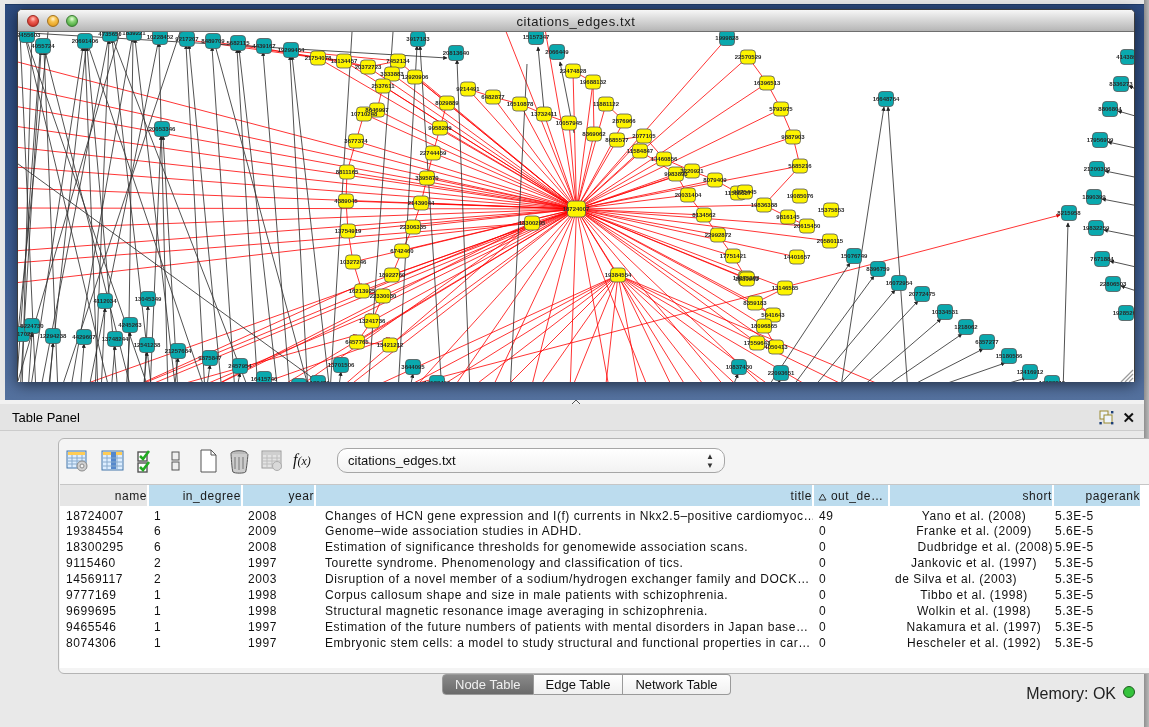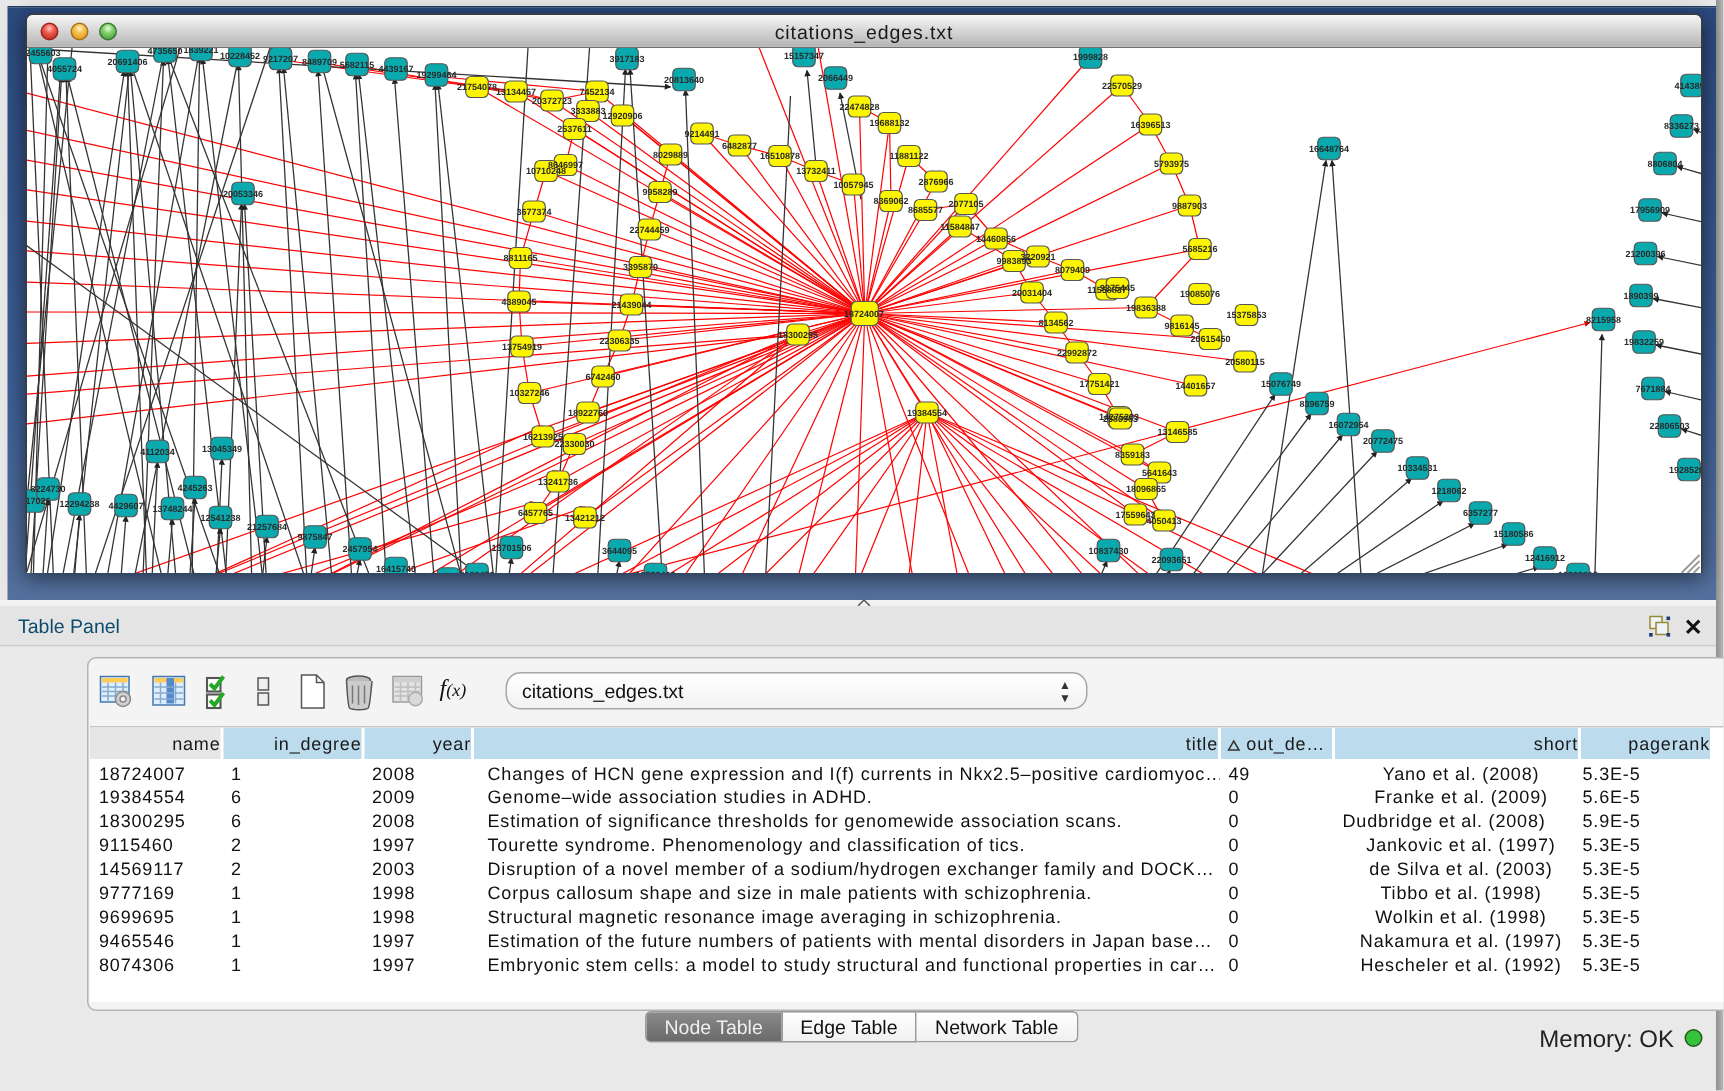--- a/index.html
+++ b/index.html
@@ -25,21 +25,21 @@
 .light { position:absolute; top:5px; width:12px; height:12px; border-radius:50%; }
 #l1 { left:9px;  background:radial-gradient(circle at 50% 30%, #ffb0a8 8%, #ee6156 35%, #d0362c 75%, #8e1f17); border:1px solid #9c2720;}
 #l2 { left:29px; background:radial-gradient(circle at 50% 30%, #ffe9b5 8%, #f6c24f 35%, #e8a426 75%, #99671a); border:1px solid #a3721e;}
 #l3 { left:48px; background:radial-gradient(circle at 50% 30%, #d6f5c8 8%, #88d375 35%, #52ad45 75%, #2e6d28); border:1px solid #3a7a33;}
 #canvas { position:absolute; left:0; top:22px; width:1116px; height:350px;
   background:#fff; overflow:hidden; }
 
 #splitter { left:0; top:400px; width:1144px; height:4px; background:#f2f2f2; }
 #tp-title { left:0; top:404px; width:1144px; height:27px; background:#e4e4e4;
   border-bottom:1px solid #cccccc; }
-#tp-title .txt { position:absolute; left:12px; top:6px; font-size:13px; color:#0c4a6e;text-align:center; }
+#tp-title .txt { position:absolute; left:12px; top:6px; font-size:13px; color:#000000;text-align:center; }
 #float-ic { position:absolute; right:30px; top:6px; width:15px; height:15px; }
 #close-ic { position:absolute; right:9px; top:5px; font-size:15px; font-weight:bold; color:#111; }
 
 #panelbg { left:0; top:431px; width:1144px; height:296px; background:#e9e9e9; }
 #panel { left:14px; top:438px; width:1121px; height:236px; background:#f4f4f4;
   border:1px solid #b4b4b4; border-radius:6px;margin-left:44px; }
 
 #toolbar { position:absolute; left:6px; top:8px; height:30px; width:1100px; }
 .tbi { position:absolute; top:2px; }
 #combo { position:absolute; left:272px; top:1px; width:388px; height:25px;
@@ -58,21 +58,21 @@
 td { height:16px; padding:0 0 0 6px; color:#111; white-space:nowrap; overflow:hidden; }
 td:nth-child(4) { padding-left:10px; }
 #scrollbar { position:absolute; right:3px; top:46px; width:12px; height:182px;
   background:#f2f2f2; border-left:1px solid #dcdcdc; }
 #thumb { position:absolute; left:1px; top:24px; width:9px; height:22px;
   background:#c3c3c3; border-radius:5px; }
 
 #tabs { left:430px; top:674px; height:21px; display:flex; font-size:13px; }
 .tab { border:1px solid #9a9a9a; border-left:none; background:linear-gradient(#ffffff,#f0f0f0);
   padding:0 12px; line-height:19px; color:#111; }
-.tab.sel { background:linear-gradient(#8a8a8a,#6a6a6a); color:#f0f0f0; }
+.tab.sel { background:linear-gradient(#8a8a8a,#6a6a6a); color:#f0f0f0;margin-left:12px; }
 .tab:first-child { border-left:1px solid #9a9a9a; border-radius:4px 0 0 4px; }
 .tab:last-child { border-radius:0 4px 4px 0; }
 
 #memory { left:0; top:684px; width:1144px; height:19px; font-size:16px; color:#222;text-align:center; }
 #memory .txt { position:absolute; right:28px; top:1px; }
 #memory .dot { position:absolute; right:9px; top:2px; width:12px; height:12px;
   border-radius:50%; background:#35c33c; border:1.5px solid #1e5c20; }
 </style></head>
 <body>
 <div id="root">
@@ -742,39 +742,39 @@
               <td>0</td>
               <td style="text-align:center">Franke et al. (2009)</td>
               <td style="padding-left:2px">5.6E-5</td>
             </tr>
       <tr>
               <td>18300295</td>
               <td>6</td>
               <td>2008</td>
               <td>Estimation of significance thresholds for genomewide association scans.</td>
               <td>0</td>
-              <td style="text-align:left">Dudbridge et al. (2008)</td>
+              <td style="text-align:right">Dudbridge et al. (2008)</td>
               <td style="padding-left:2px">5.9E-5</td>
             </tr>
       <tr>
               <td>9115460</td>
               <td>2</td>
               <td>1997</td>
               <td>Tourette syndrome. Phenomenology and classification of tics.</td>
               <td>0</td>
               <td style="text-align:center">Jankovic et al. (1997)</td>
               <td style="padding-left:2px">5.3E-5</td>
             </tr>
       <tr>
               <td>14569117</td>
               <td>2</td>
               <td>2003</td>
               <td>Disruption of a novel member of a sodium/hydrogen exchanger family and DOCK…</td>
               <td>0</td>
-              <td style="text-align:center">de Silva et al. (2003)</td>
+              <td style="text-align:left">de Silva et al. (2003)</td>
               <td style="padding-left:2px">5.3E-5</td>
             </tr>
       <tr>
               <td>9777169</td>
               <td>1</td>
               <td>1998</td>
               <td>Corpus callosum shape and size in male patients with schizophrenia.</td>
               <td>0</td>
               <td style="text-align:center">Tibbo et al. (1998)</td>
               <td style="padding-left:2px">5.3E-5</td>

